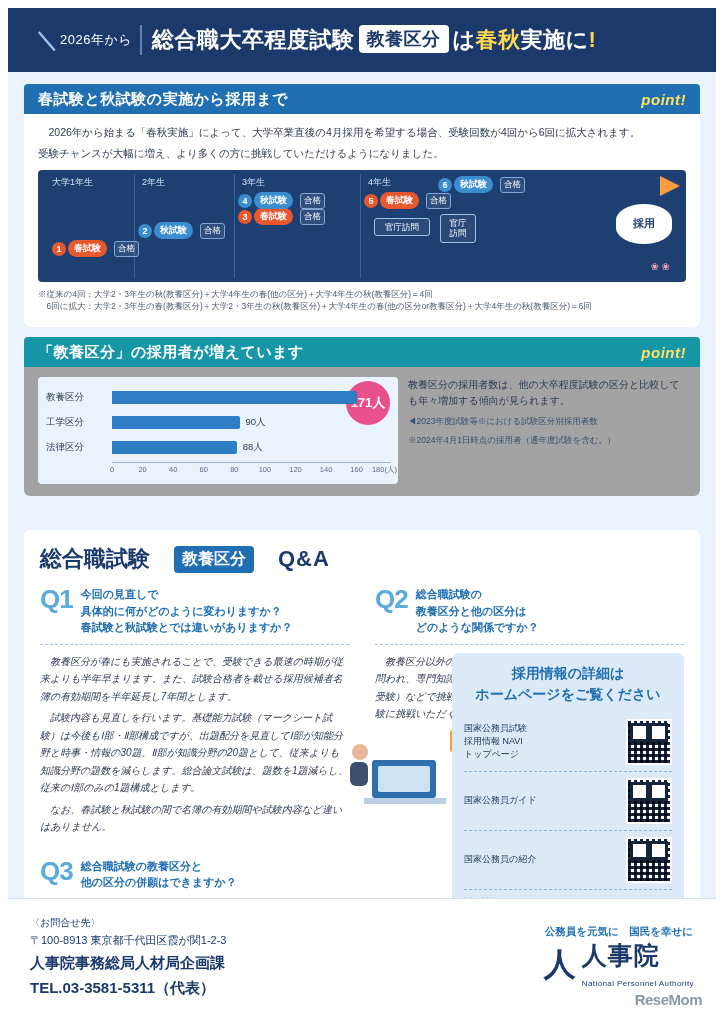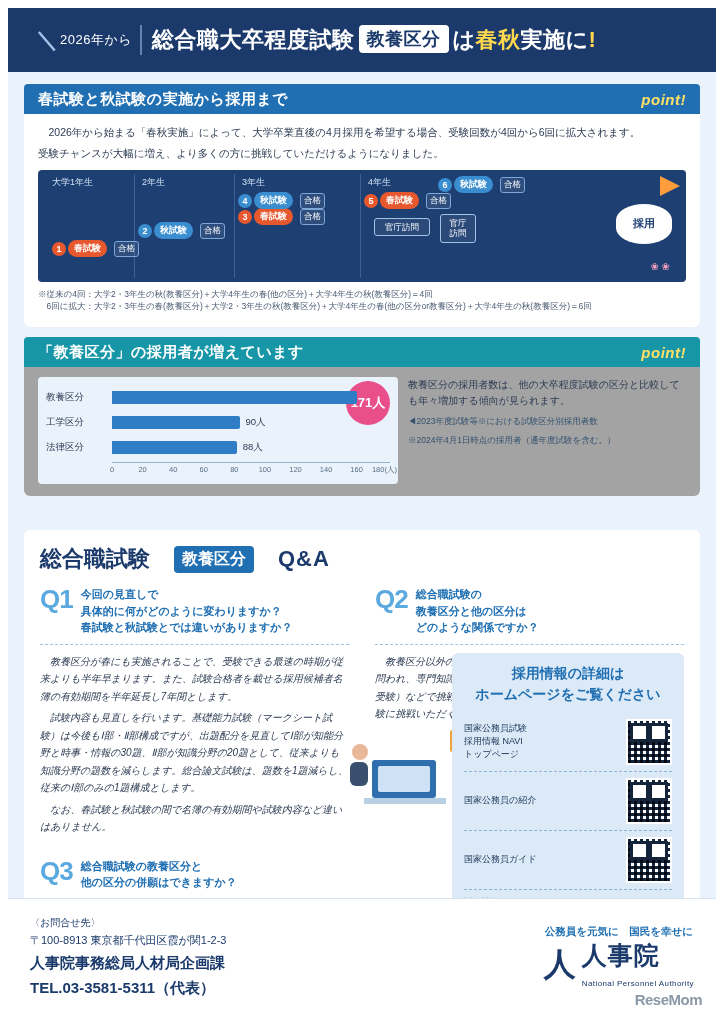--- a/index.html
+++ b/index.html
@@ -431,25 +431,25 @@
         <div class="ih" style="white-space:pre-line">採用情報の詳細は
 ホームページをご覧ください</div>
 
         <div class="inforow">
           <span class="infotext" style="white-space:pre-line">国家公務員試験
 採用情報 NAVI
 トップページ</span>
           <span class="qr"></span>
         </div>
         <div class="inforow">
+          <span class="infotext" style="white-space:pre-line">国家公務員ガイド</span>
+          <span class="qr"></span>
+        </div>
+        <div class="inforow">
           <span class="infotext" style="white-space:pre-line">国家公務員の紹介</span>
-          <span class="qr"></span>
-        </div>
-        <div class="inforow">
-          <span class="infotext" style="white-space:pre-line">国家公務員ガイド</span>
           <span class="qr"></span>
         </div>
         <div class="inforow">
           <span class="infotext" style="white-space:pre-line">試験情報
 総合職試験
 （大卒程度試験）
 教養区分 …</span>
           <span class="qr"></span>
         </div>
       </div>

